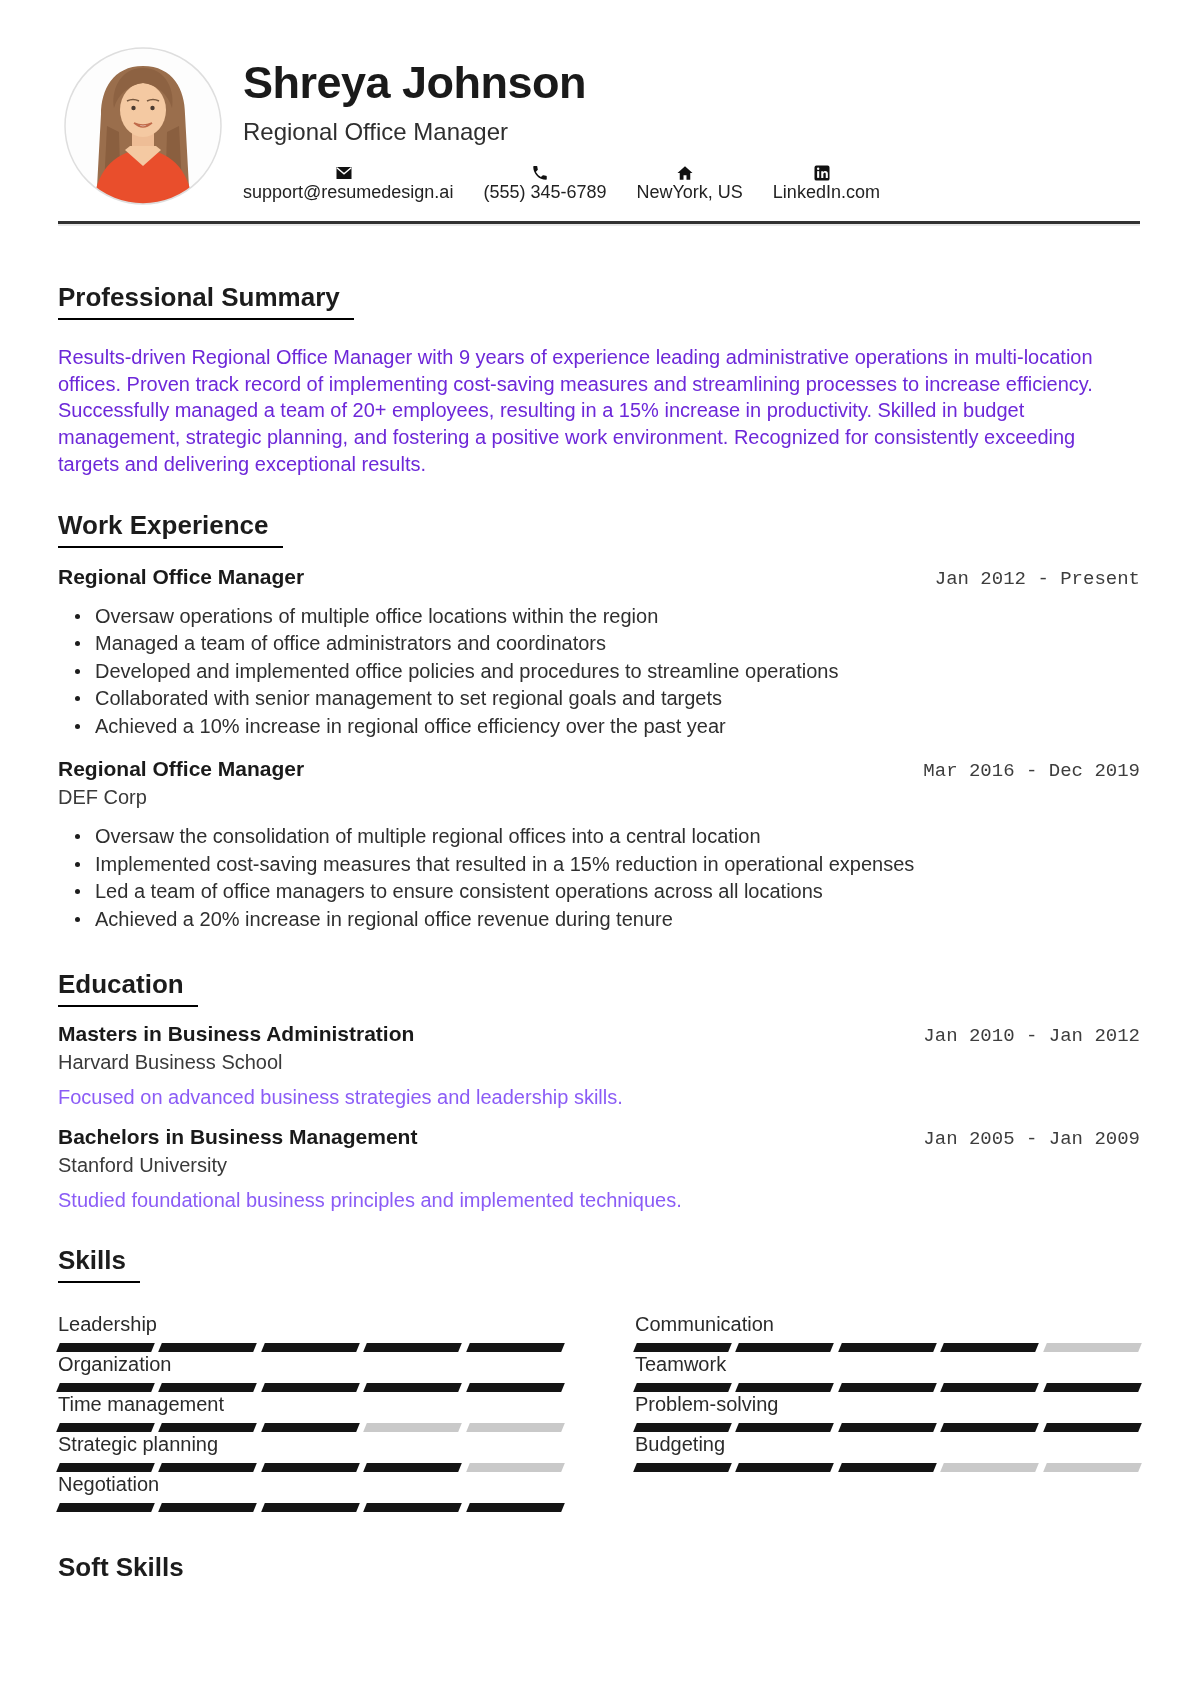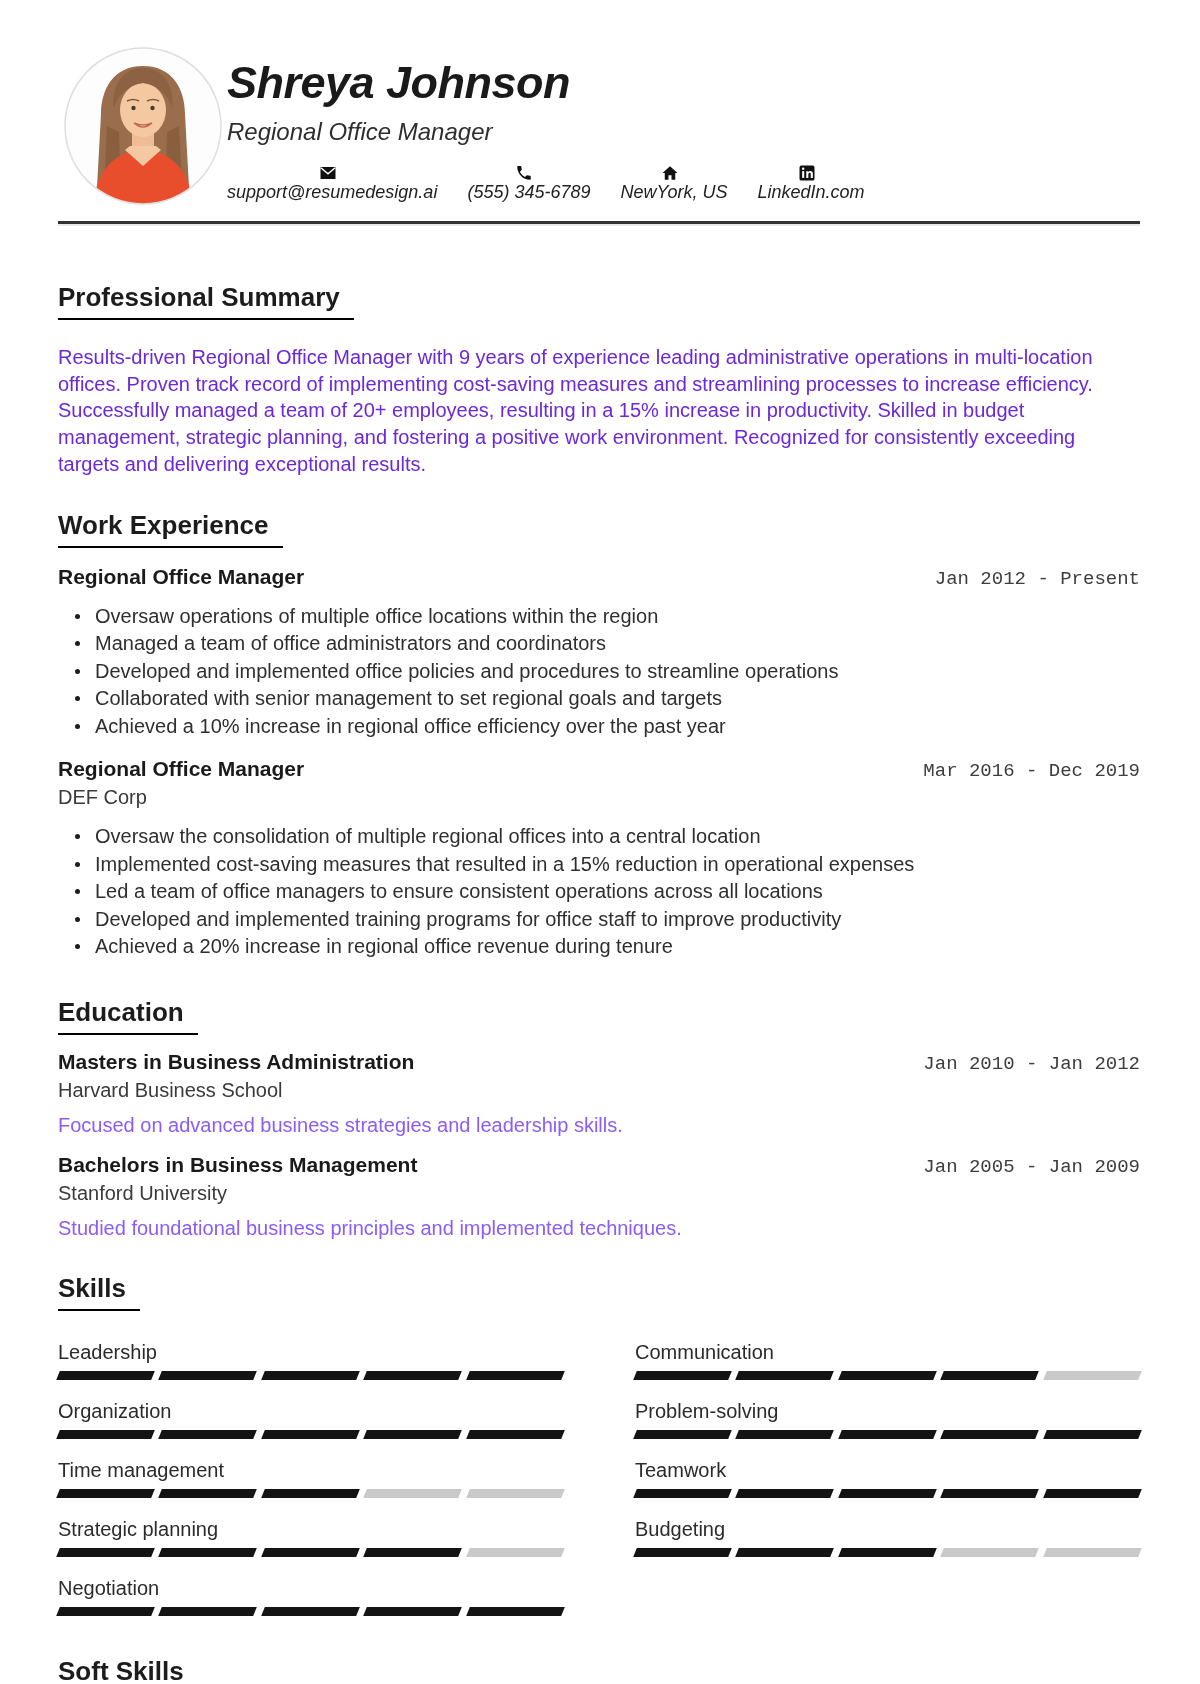--- a/index.html
+++ b/index.html
@@ -6,21 +6,21 @@
   html,body { background:#ffffff; }
   body {
     width:1200px; height:1684px; overflow:hidden; position:relative;
     font-family:"Liberation Sans", sans-serif; color:#2b2b2b;
   }
   .page { width:1082px; margin-left:58px; }
 
   
   .header { display:flex; align-items:flex-start; padding-top:46px; }
   .photo-wrap { width:160px; height:160px; flex:0 0 auto; margin-left:5px; }
-  .header-text { margin-left:4px; padding-top:12px;font-style:italic; }
+  .header-text { margin-left:20px; padding-top:12px; }
   .name { font-size:45px; font-weight:700; color:#1a1a1a; letter-spacing:-.5px; line-height:50px; }
   .job-title-sub { font-size:24px; color:#2e2e2e; margin-top:10px; line-height:28px; }
   .contact-row { display:flex; align-items:center; margin-top:18px; }
   .contact-item { display:flex; align-items:center; margin-right:30px; font-size:18px; color:#222;flex-direction:column; }
   .contact-item .ci { width:18px; height:18px; margin-right:9px; flex:0 0 auto; }
   .rule { height:5px; background:#323232; margin-top:15px; border-bottom:2px solid #e8e8e8; }
 
   
   .sec-heading {
     display:inline-block; font-size:26px; font-weight:700; color:#1c1c1c;
@@ -46,21 +46,21 @@
 
   .edu-heading { margin-top:36px; }
   .edu-entry { margin-top:14px; }
   .edu-desc { margin-top:9px; font-size:20px; color:#8b5cf6; line-height:26px; }
 
   
   .skills-heading { margin-top:32px; }
   .skills-grid { display:flex; margin-top:10px; }
   .skills-col { width:505px; }
   .skills-col + .skills-col { margin-left:72px; }
-  .skill-row { margin-top:19px; }
+  .skill-row { }
   .skill-row:first-child { margin-top:19px; }
   .skill-name { font-size:20px; color:#2b2b2b; line-height:24px; }
   .skill-bar { display:flex; margin-top:7px; }
   .seg {
     height:9px; width:95.4px; margin-right:7px;
     transform:skewX(-22deg); background:#c9c9c9;
   }
   .seg:last-child { margin-right:0; }
   .seg.filled { background:#141414; }
 
@@ -156,21 +156,20 @@
       <div class="job">
         <div class="job-head">
           <div class="job-role">Regional Office Manager</div>
           <div class="job-date">Mar 2016 - Dec 2019</div>
         </div>
         <div class="job-company">DEF Corp</div>
         <ul class="bullets">
           <li>Oversaw the consolidation of multiple regional offices into a central location</li>
           <li>Implemented cost-saving measures that resulted in a 15% reduction in operational expenses</li>
           <li>Led a team of office managers to ensure consistent operations across all locations</li>
-          <li>Developed and implemented training programs for office staff to improve productivity</li>
           <li>Achieved a 20% increase in regional office revenue during tenure</li>
         </ul>
       </div>
     </div>
 
   <div><span class="sec-heading edu-heading">Education</span></div>
   <div id="edu">
       <div class="edu-entry">
         <div class="job-head">
           <div class="job-role">Masters in Business Administration</div>
@@ -248,40 +247,40 @@
           <div class="skill-name">Communication</div>
           <div class="skill-bar">
             <span class="seg filled"></span>
             <span class="seg filled"></span>
             <span class="seg filled"></span>
             <span class="seg filled"></span>
             <span class="seg"></span>
           </div>
         </div>
         <div class="skill-row">
+          <div class="skill-name">Teamwork</div>
+          <div class="skill-bar">
+            <span class="seg filled"></span>
+            <span class="seg filled"></span>
+            <span class="seg filled"></span>
+            <span class="seg filled"></span>
+            <span class="seg filled"></span>
+          </div>
+        </div>
+        <div class="skill-row">
           <div class="skill-name">Problem-solving</div>
           <div class="skill-bar">
             <span class="seg filled"></span>
             <span class="seg filled"></span>
             <span class="seg filled"></span>
             <span class="seg filled"></span>
             <span class="seg filled"></span>
           </div>
         </div>
         <div class="skill-row">
-          <div class="skill-name">Teamwork</div>
-          <div class="skill-bar">
-            <span class="seg filled"></span>
-            <span class="seg filled"></span>
-            <span class="seg filled"></span>
-            <span class="seg filled"></span>
-            <span class="seg filled"></span>
-          </div>
-        </div>
-        <div class="skill-row">
           <div class="skill-name">Budgeting</div>
           <div class="skill-bar">
             <span class="seg filled"></span>
             <span class="seg filled"></span>
             <span class="seg filled"></span>
             <span class="seg"></span>
             <span class="seg"></span>
           </div>
         </div>
       </div>

